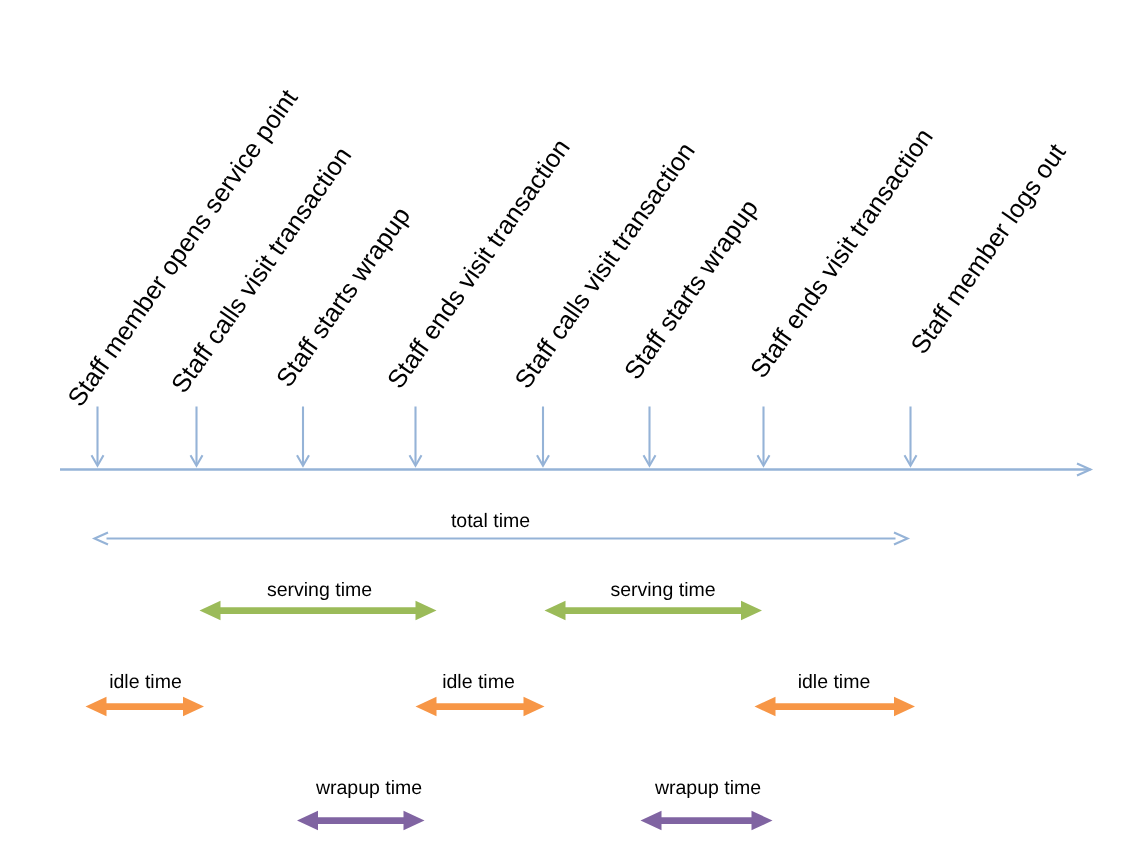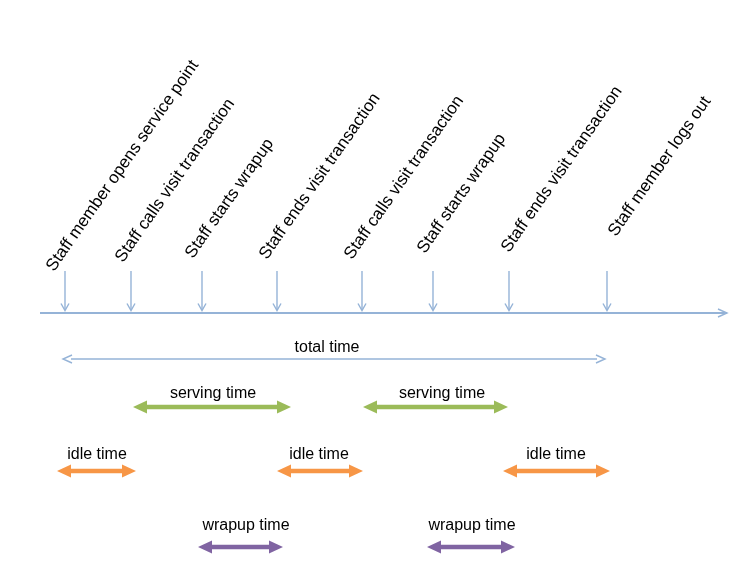--- a/index.html
+++ b/index.html
@@ -19,21 +19,21 @@
     line-height: 20px;
     white-space: nowrap;
     font-size: 17px;
     color: #000000;
     transform: rotate(-55deg);
     transform-origin: left bottom;
   }
   .span-label {
     position: absolute;
     white-space: nowrap;
-    font-size: 16px;
+    font-size: 13px;
     color: #000000;
     transform: translate(-50%, -50%);
   }
 </style>
 </head>
 <body>
 
 <div class="stage">
   <svg id="canvas" width="748" height="569" viewBox="0 0 748 569">
       <line x1="40" y1="313" x2="727" y2="313" stroke="#95b3d7" stroke-width="1.8"></line>

